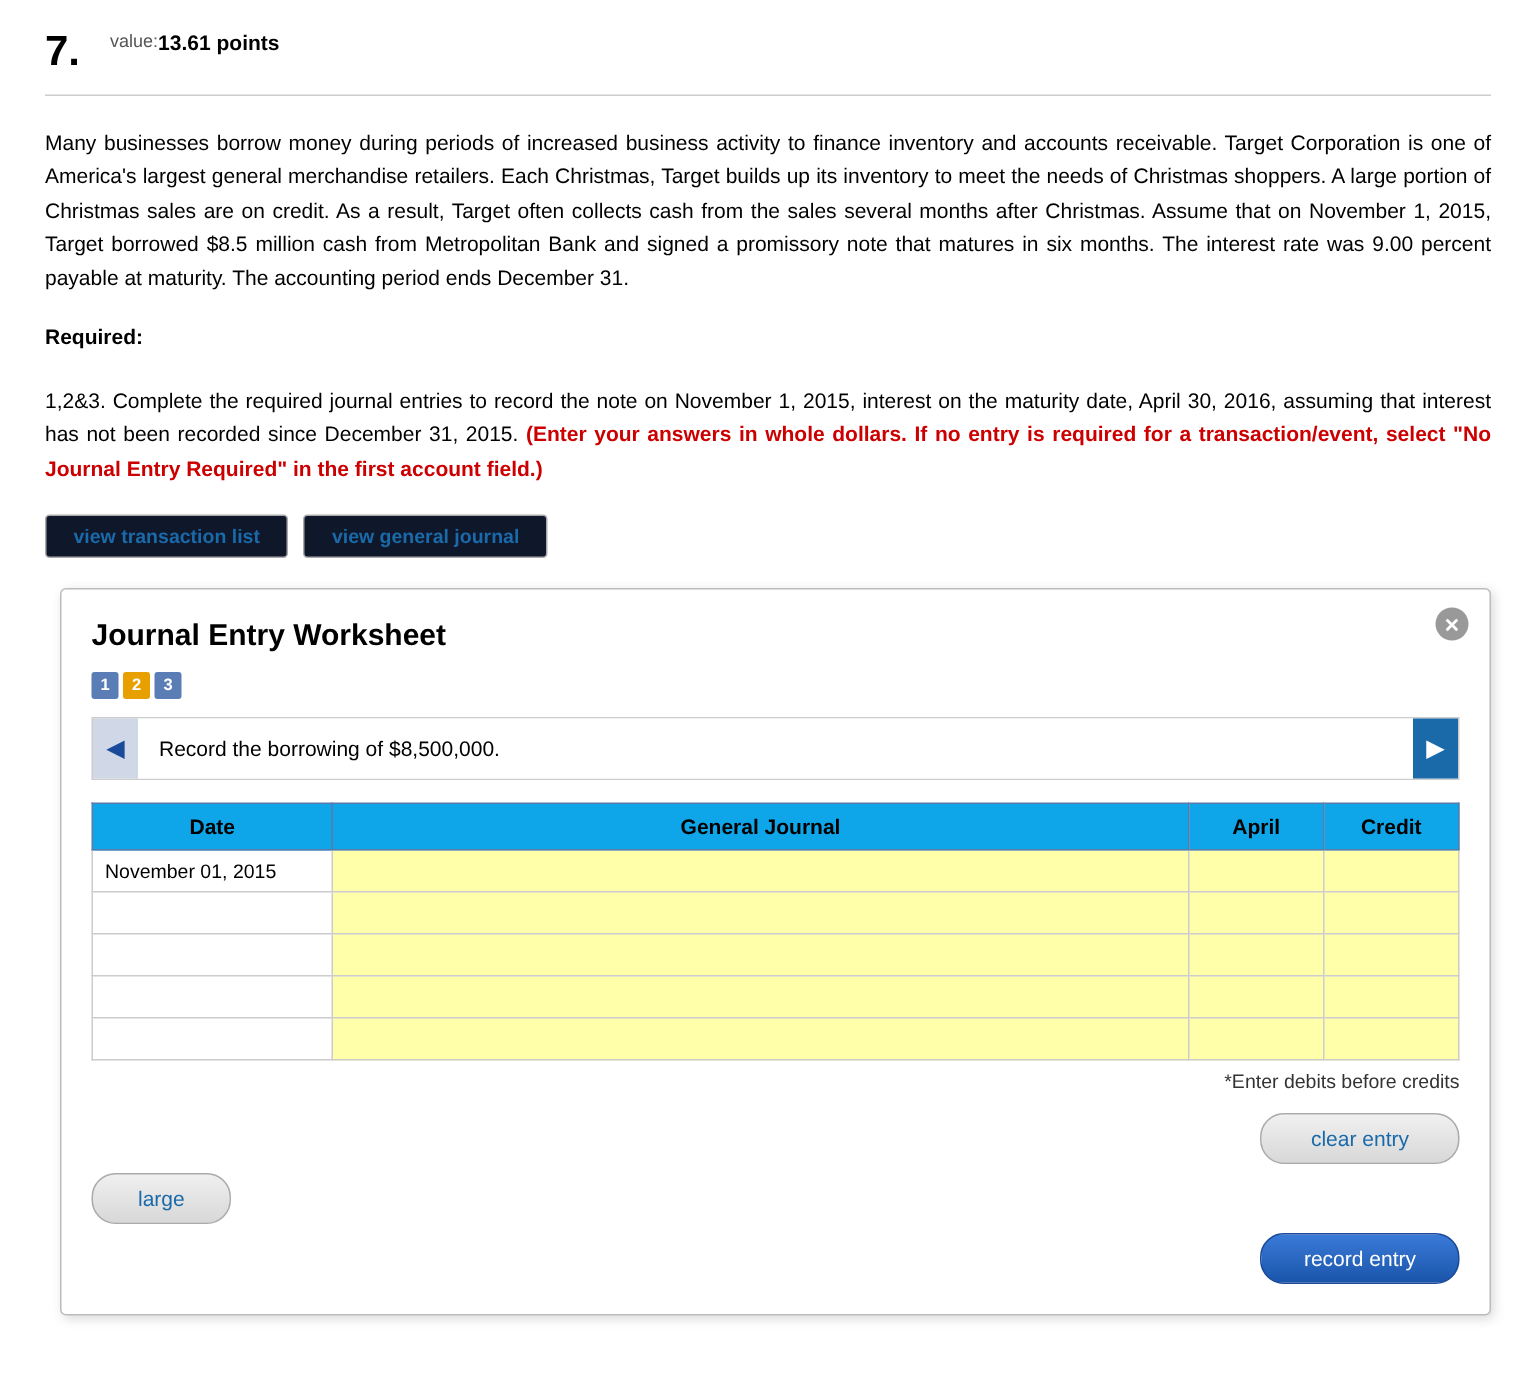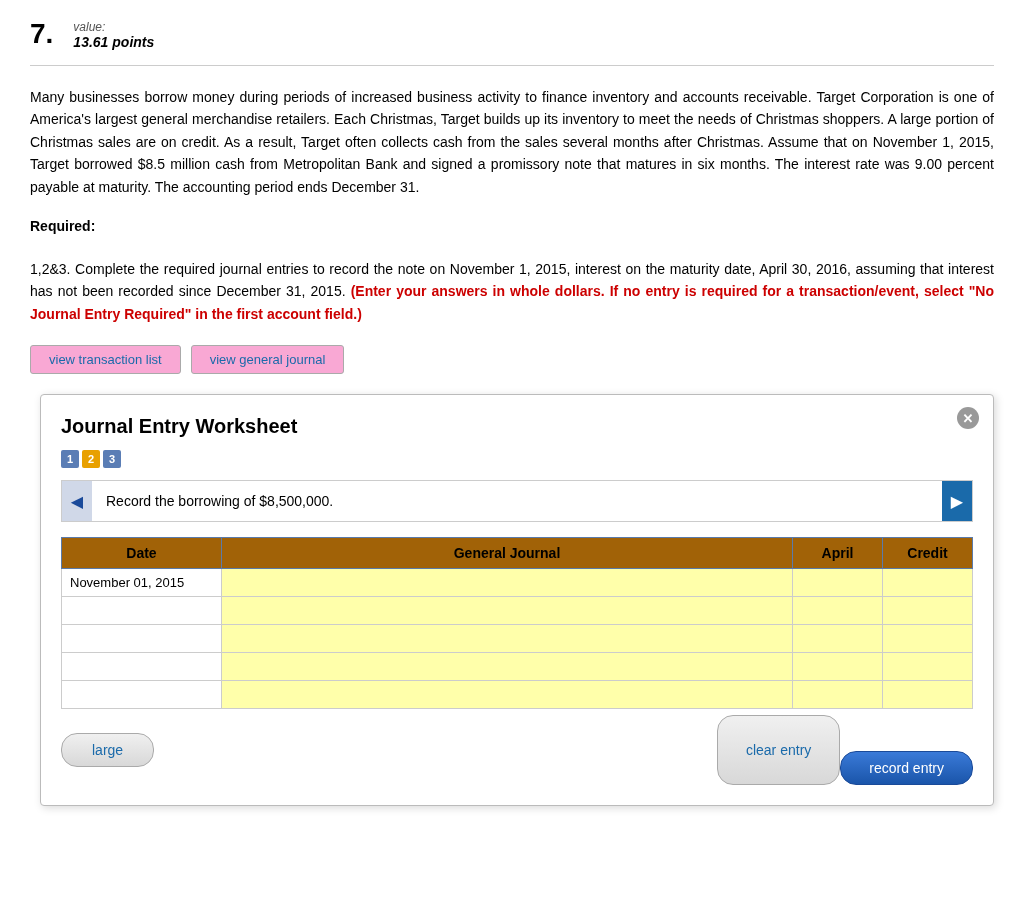--- a/index.html
+++ b/index.html
@@ -26,22 +26,20 @@
 
     .question-number {
       font-size: 28px;
       font-weight: bold;
       margin-right: 20px;
       line-height: 1;
     }
 
     .question-meta {
       display: flex;
-      flex-direction: column;
-      font-style: italic;
     }
 
     .value-label {
       font-size: 12px;
       color: #555;
     }
 
     .points-value {
       font-size: 14px;
       font-weight: bold;
@@ -74,26 +72,27 @@
     }
 
     .buttons-row {
       display: flex;
       gap: 10px;
       margin-bottom: 20px;
     }
 
     .outline-btn {
       border: 1px solid #aaa;
-      background: #f9a8d4;
+      background: #0f172a;
       color: #1a6aaa;
       padding: 6px 18px;
       cursor: pointer;
       font-size: 13px;
       border-radius: 3px;
+      font-weight: bold;
     }
 
     
     .worksheet-container {
       border: 1px solid #bbb;
       background: #fff;
       border-radius: 4px;
       padding: 20px;
       position: relative;
       box-shadow: 2px 2px 8px rgba(0,0,0,0.15);
@@ -178,21 +177,21 @@
     }
 
     
     .journal-table {
       width: 100%;
       border-collapse: collapse;
       margin-bottom: 6px;
     }
 
     .journal-table th {
-      background: #a16207;
+      background: #0ea5e9;
       color: #000;
       font-weight: bold;
       padding: 7px 10px;
       border: 1px solid #5a7aaa;
       text-align: center;
     }
 
     .journal-table th.date-col {
       width: 160px;
       text-align: center;
@@ -253,20 +252,22 @@
       border: 1px solid #aaa;
       color: #1a6aaa;
       padding: 8px 30px;
       font-size: 14px;
       border-radius: 16px;
       cursor: pointer;
     }
 
     .right-action-buttons {
       display: flex;
+      gap: 10px;
+      flex-direction: column;
     }
 
     .clear-btn {
       background: linear-gradient(to bottom, #f0f0f0, #d8d8d8);
       border: 1px solid #aaa;
       color: #1a6aaa;
       padding: 8px 28px;
       font-size: 14px;
       border-radius: 16px;
       cursor: pointer;
@@ -374,20 +375,21 @@
         </tr>
         <tr>
           <td class="date-cell"></td>
           <td class="yellow-cell"><input type="text" style=""></td>
           <td class="yellow-cell"><input type="text" style=""></td>
           <td class="yellow-cell"><input type="text" style=""></td>
         </tr>
       </tbody>
     </table>
 
+    <div class="debit-credit-note">*Enter debits before credits</div>
 
     <div class="bottom-buttons">
       <button class="done-btn">large</button>
       <div class="right-action-buttons">
         <button class="clear-btn">clear entry</button>
         <button class="record-btn">record entry</button>
       </div>
     </div>
   </div>
 

